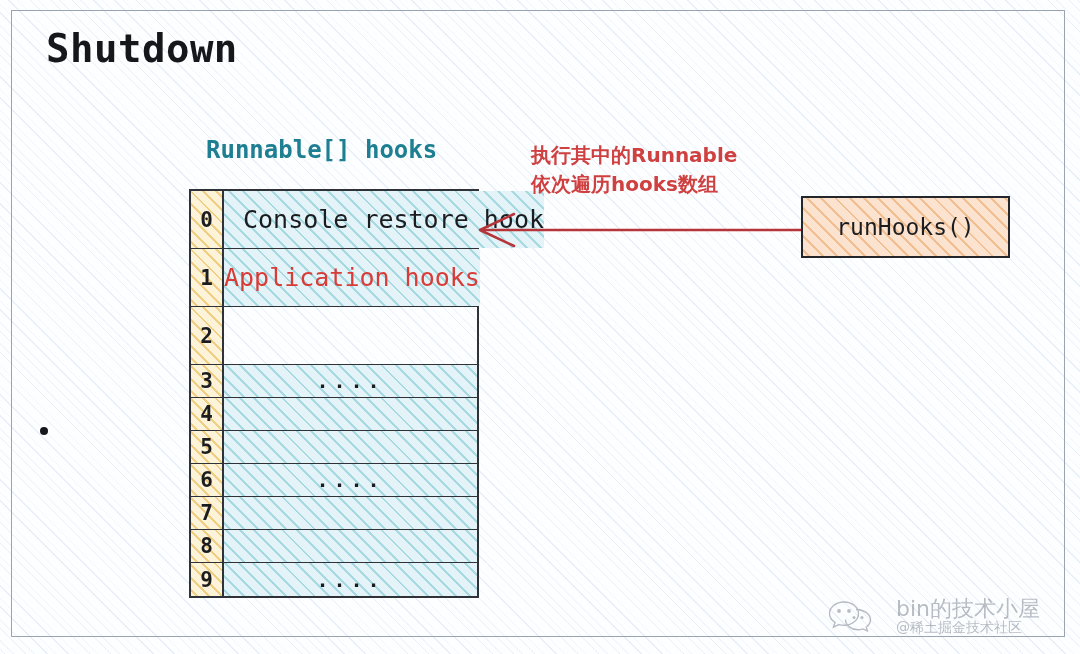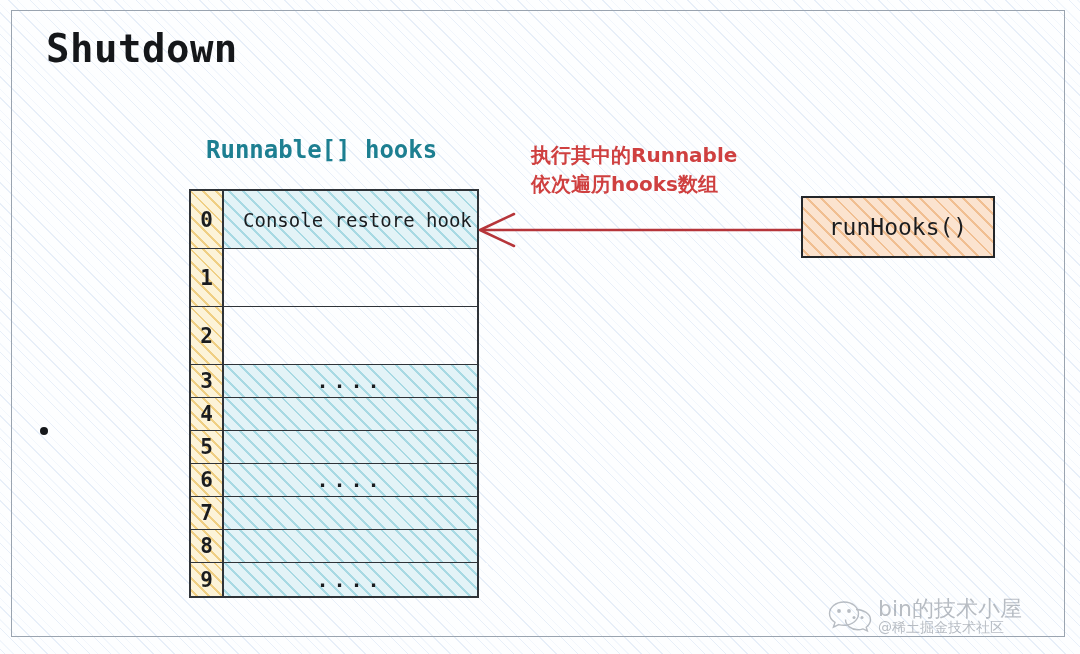--- a/index.html
+++ b/index.html
@@ -121,21 +121,21 @@
       rgba(226,168,40,0.00) 9px
     );
   }
   .val-cell {
     flex: 1 1 auto;
     display: flex;
     align-items: center;
     justify-content: center;
     box-sizing: border-box;
     font-family: "DejaVu Sans Mono", "Liberation Mono", monospace;
-    font-size: 19px;
+    font-size: 25px;
     color: #1a1c1f;
     white-space: nowrap;
     background-color: #e3f3f7;
     background-image: repeating-linear-gradient(
       45deg,
       rgba(70,175,195,0.00) 0px,
       rgba(70,175,195,0.00) 3px,
       rgba(70,175,195,0.38) 3px,
       rgba(70,175,195,0.38) 5px,
       rgba(70,175,195,0.00) 5px,
@@ -174,21 +174,21 @@
     top: 208px;
     width: 340px;
     height: 44px;
   }
 
   
   #runhooks-box {
     position: absolute;
     left: 801px;
     top: 196px;
-    width: 194px;
+    width: 209px;
     height: 62px;
     border: 2.5px solid #23262a;
     box-sizing: border-box;
     display: flex;
     align-items: center;
     justify-content: center;
     font-family: "DejaVu Sans Mono", "Liberation Mono", monospace;
     font-size: 23px;
     color: #1a1c1f;
     background-color: #fbe3cf;
@@ -203,21 +203,21 @@
     );
   }
 
   
   #watermark {
     position: absolute;
     left: 828px;
     top: 597px;
     display: flex;
     align-items: center;
-    gap: 6px;
+    gap: 24px;
     opacity: 0.42;
     pointer-events: none;
   }
   #wm-text {
     display: flex;
     flex-direction: column;
     line-height: 1.05;
   }
   #wm-title {
     font-family: "DejaVu Sans", "Liberation Sans", sans-serif;
@@ -247,20 +247,21 @@
 
   <div id="hooks-table">
 
     <div class="hook-row row-tall">
       <div class="idx-cell">0</div>
       <div class="val-cell overflowing">Console restore hook</div>
     </div>
 
     <div class="hook-row row-tall">
       <div class="idx-cell">1</div>
+      <div class="val-cell accent-red">Application hooks</div>
     </div>
 
     <div class="hook-row row-tall">
       <div class="idx-cell">2</div>
     </div>
 
     <div class="hook-row row-short">
       <div class="idx-cell">3</div>
       <div class="val-cell ellipsis">....</div>
     </div>

